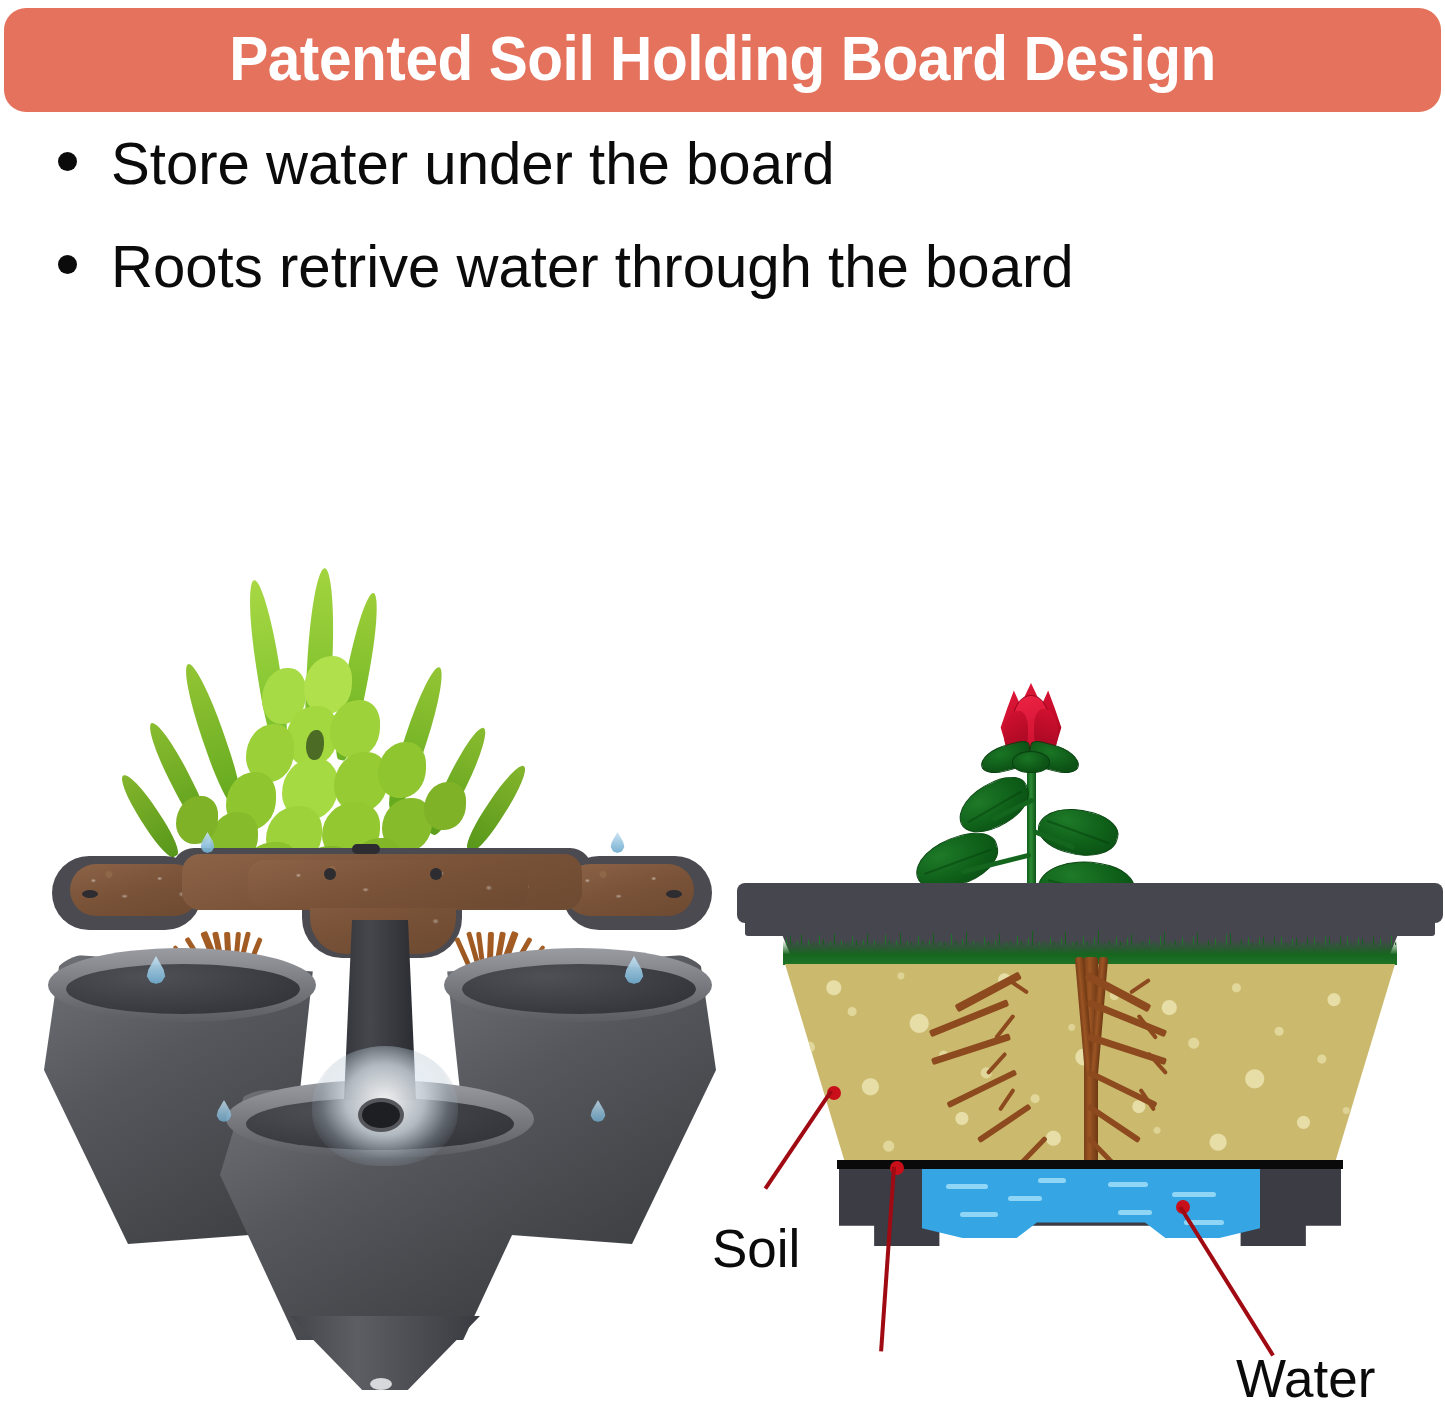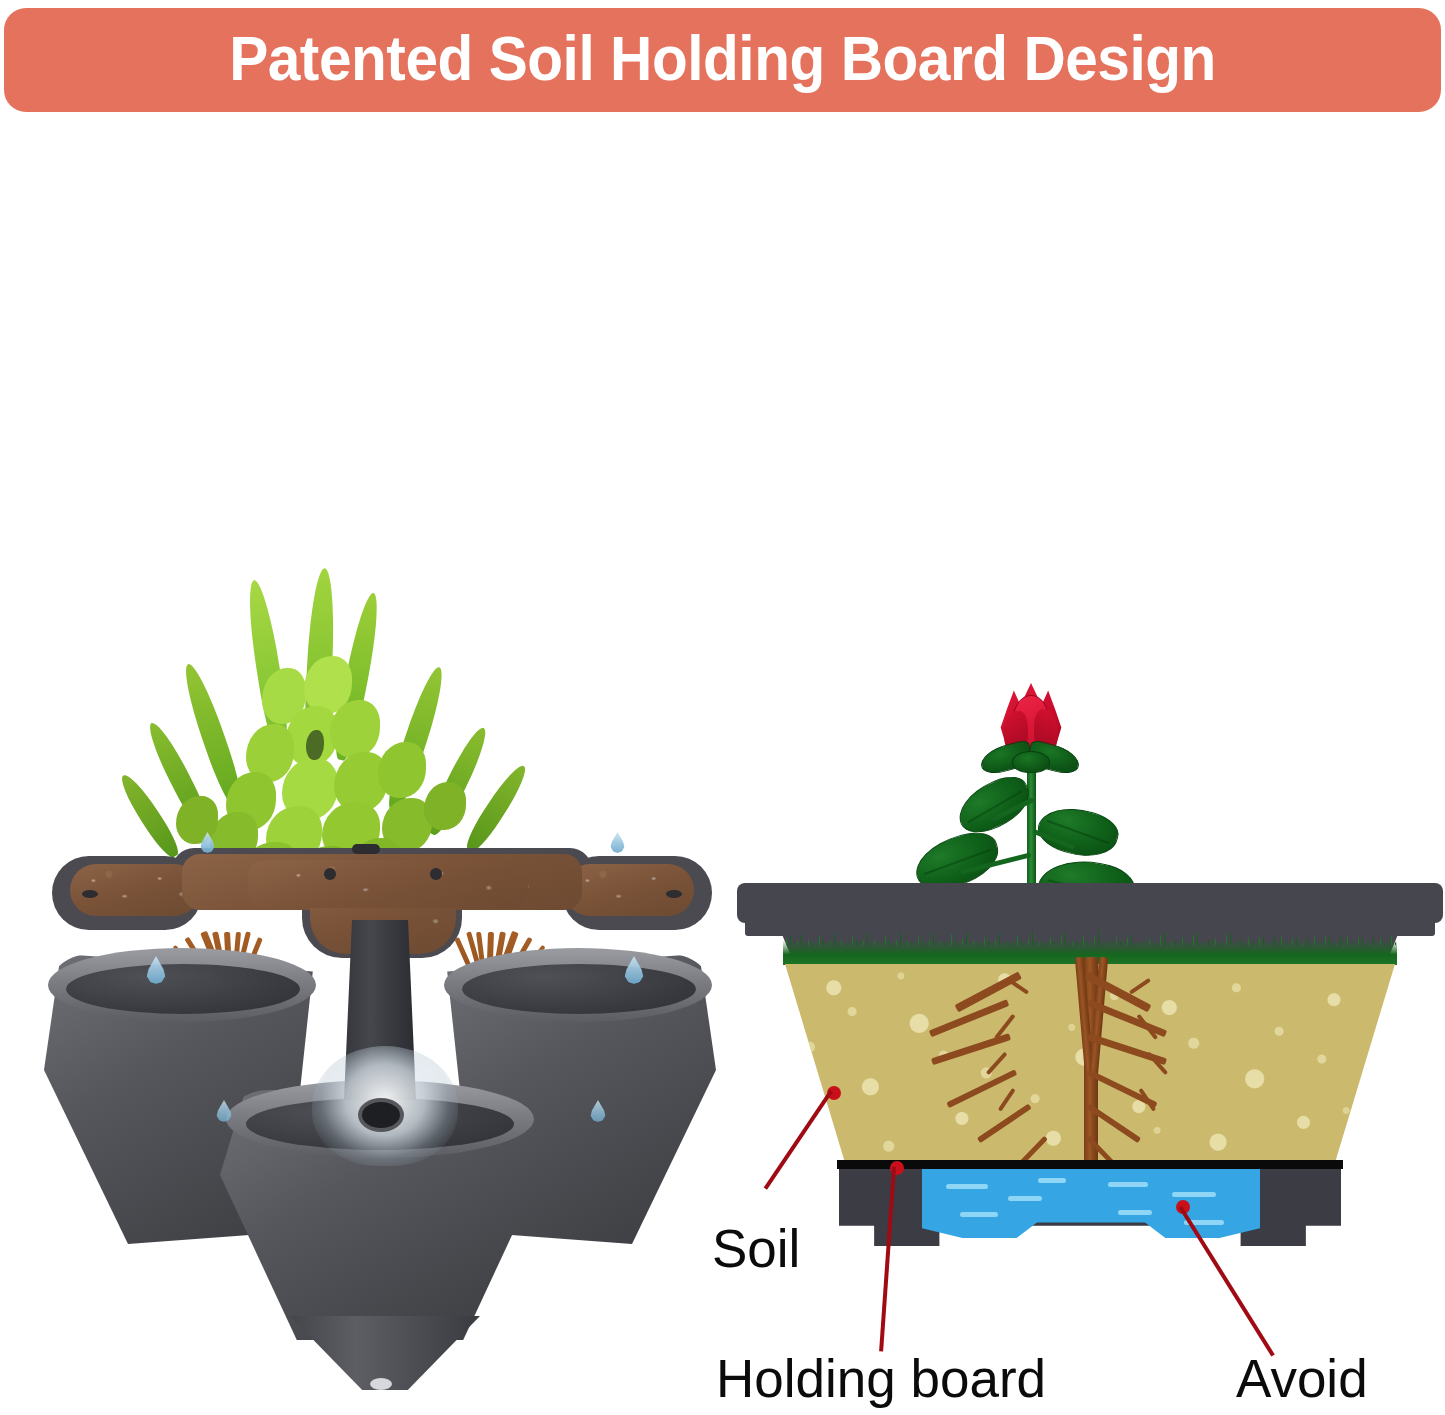--- a/index.html
+++ b/index.html
@@ -354,20 +354,28 @@
   }
 </style>
 </head>
 <body>
 
 <div id="header-banner">
   <div id="header-title">Patented Soil Holding Board Design</div>
 </div>
 
 <div id="feature-list">
+  <div class="feature-row">
+    <span class="bullet-dot"></span>
+    <span class="feature-text">Store water under the board</span>
+  </div>
+  <div class="feature-row">
+    <span class="bullet-dot"></span>
+    <span class="feature-text">Roots retrive water through the board</span>
+  </div>
 </div>
 
 <div id="figures">
 
   <div id="left-figure">
 
     <div class="bush-layer">
 
       <div class="leafy-sprig" style="left:240px;top:18px;height:175px;width:23px;transform:rotate(-9deg);background:linear-gradient(to bottom,#A8D843,#76BE2C);"></div>
       <div class="leafy-sprig" style="left:272px;top:8px;height:195px;width:25px;transform:rotate(3deg);background:linear-gradient(to bottom,#A2D43E,#6FB827);"></div>
@@ -562,19 +570,18 @@
     </div>
     <div id="holding-board-line"></div>
   </div>
 
   <div class="leader-dot" style="left:827px;top:1086px;"></div>
   <div class="leader-line" style="left:833px;top:1092px;width:118px;height:4px;transform:rotate(124deg);"></div>
   <div class="callout-label" style="left:712px;top:1222px;">Soil</div>
 
   <div class="leader-dot" style="left:890px;top:1161px;"></div>
   <div class="leader-line" style="left:896px;top:1167px;width:185px;height:4px;transform:rotate(94deg);"></div>
-  <div class="callout-label" style="left:716px;top:1352px;">Holding board</div>
 
   <div class="leader-dot" style="left:1176px;top:1200px;"></div>
   <div class="leader-line" style="left:1182px;top:1206px;width:175px;height:4px;transform:rotate(58deg);"></div>
-  <div class="callout-label" style="left:1236px;top:1352px;">Avoid</div>
+  <div class="callout-label" style="left:1236px;top:1352px;">Water</div>
 
 </div>
 
 </body></html>

